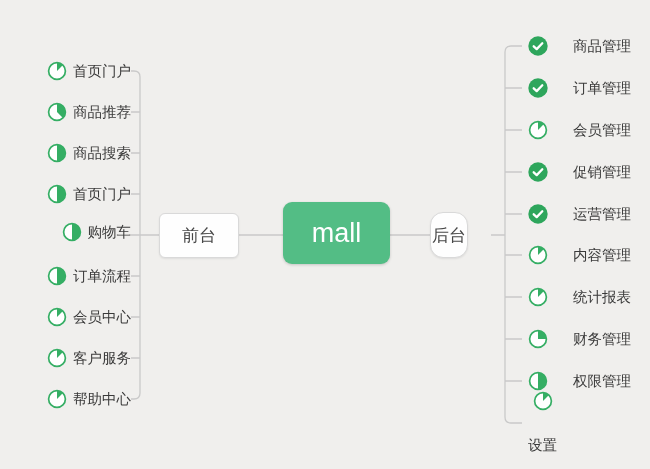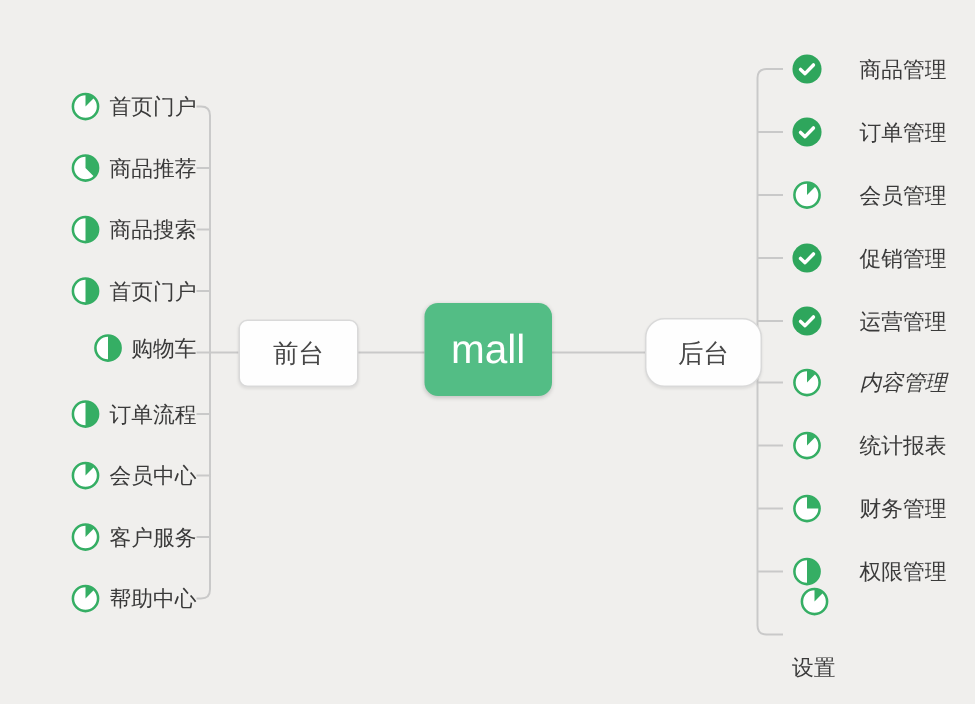--- a/index.html
+++ b/index.html
@@ -9,32 +9,32 @@
     font-family:"Liberation Sans","DejaVu Sans",sans-serif;
     position:relative;overflow:hidden;
   }
   #canvas{position:absolute;inset:0;width:650px;height:469px;}
   #connectors{position:absolute;left:0;top:0;}
   .node{
     position:absolute;display:flex;align-items:center;justify-content:center;
     box-sizing:border-box;cursor:default;
   }
   .central{
-    left:283px;top:202px;width:85px;height:62px;
+    left:283px;top:202px;width:107px;height:62px;
     border-radius:9px;
     color:#ffffff;font-size:27px;
     box-shadow:0 1px 3px rgba(0,0,0,0.18);
   }
   .branch{
     background:#fefefe;border:1px solid #d9d9d9;border-radius:6px;
     color:#474747;font-size:17px;
     box-shadow:0 1px 2px rgba(0,0,0,0.08);
   }
   #branch-left{left:159px;top:213px;width:80px;height:45px;}
-  #branch-right{left:430px;top:212px;width:78px;height:46px;border-radius:13px;}
+  #branch-right{left:430px;top:212px;width:38px;height:46px;border-radius:13px;}
   .leaf{
     position:absolute;display:flex;align-items:center;gap:6px;
     transform:translateY(-50%);
     font-size:14.5px;color:#3a3a3a;white-space:nowrap;cursor:default;
   }
   .leaf.left{right:519px;}   
   .leaf.right{left:528px;gap:25px;}
   .leaf .icon{width:20px;height:20px;display:block;flex:0 0 auto;}
 </style>
 </head>
@@ -149,21 +149,21 @@
           </svg></span>
         <span>促销管理</span>
       </div>
       <div class="leaf right" style="top: 214px; justify-content: space-between;">
         <span class="icon"><svg viewBox="0 0 20 20" width="20" height="20">
             <circle cx="10" cy="10" r="9.7" fill="#2ea65c"></circle>
             <path d="M5.7,10.3 L8.7,13.1 L14.3,7.3" stroke="#ffffff" stroke-width="2.3" fill="none" stroke-linecap="round" stroke-linejoin="round"></path>
           </svg></span>
         <span>运营管理</span>
       </div>
-      <div class="leaf right" style="top: 255px; font-style: italic;">
+      <div class="leaf right" style="top: 255px;">
         <span class="icon"><svg viewBox="0 0 20 20" width="20" height="20">
             <circle cx="10" cy="10" r="8.4" fill="#ffffff" stroke="#35ae64" stroke-width="1.7"></circle>
             <path d="M10,10 L10,1.6 A8.4,8.4 0 0 1 15.94,4.06 Z" fill="#35ae64"></path>
           </svg></span>
         <span>内容管理</span>
       </div>
       <div class="leaf right" style="top: 297px; text-align: center;">
         <span class="icon"><svg viewBox="0 0 20 20" width="20" height="20">
             <circle cx="10" cy="10" r="8.4" fill="#ffffff" stroke="#35ae64" stroke-width="1.7"></circle>
             <path d="M10,10 L10,1.6 A8.4,8.4 0 0 1 15.94,4.06 Z" fill="#35ae64"></path>

